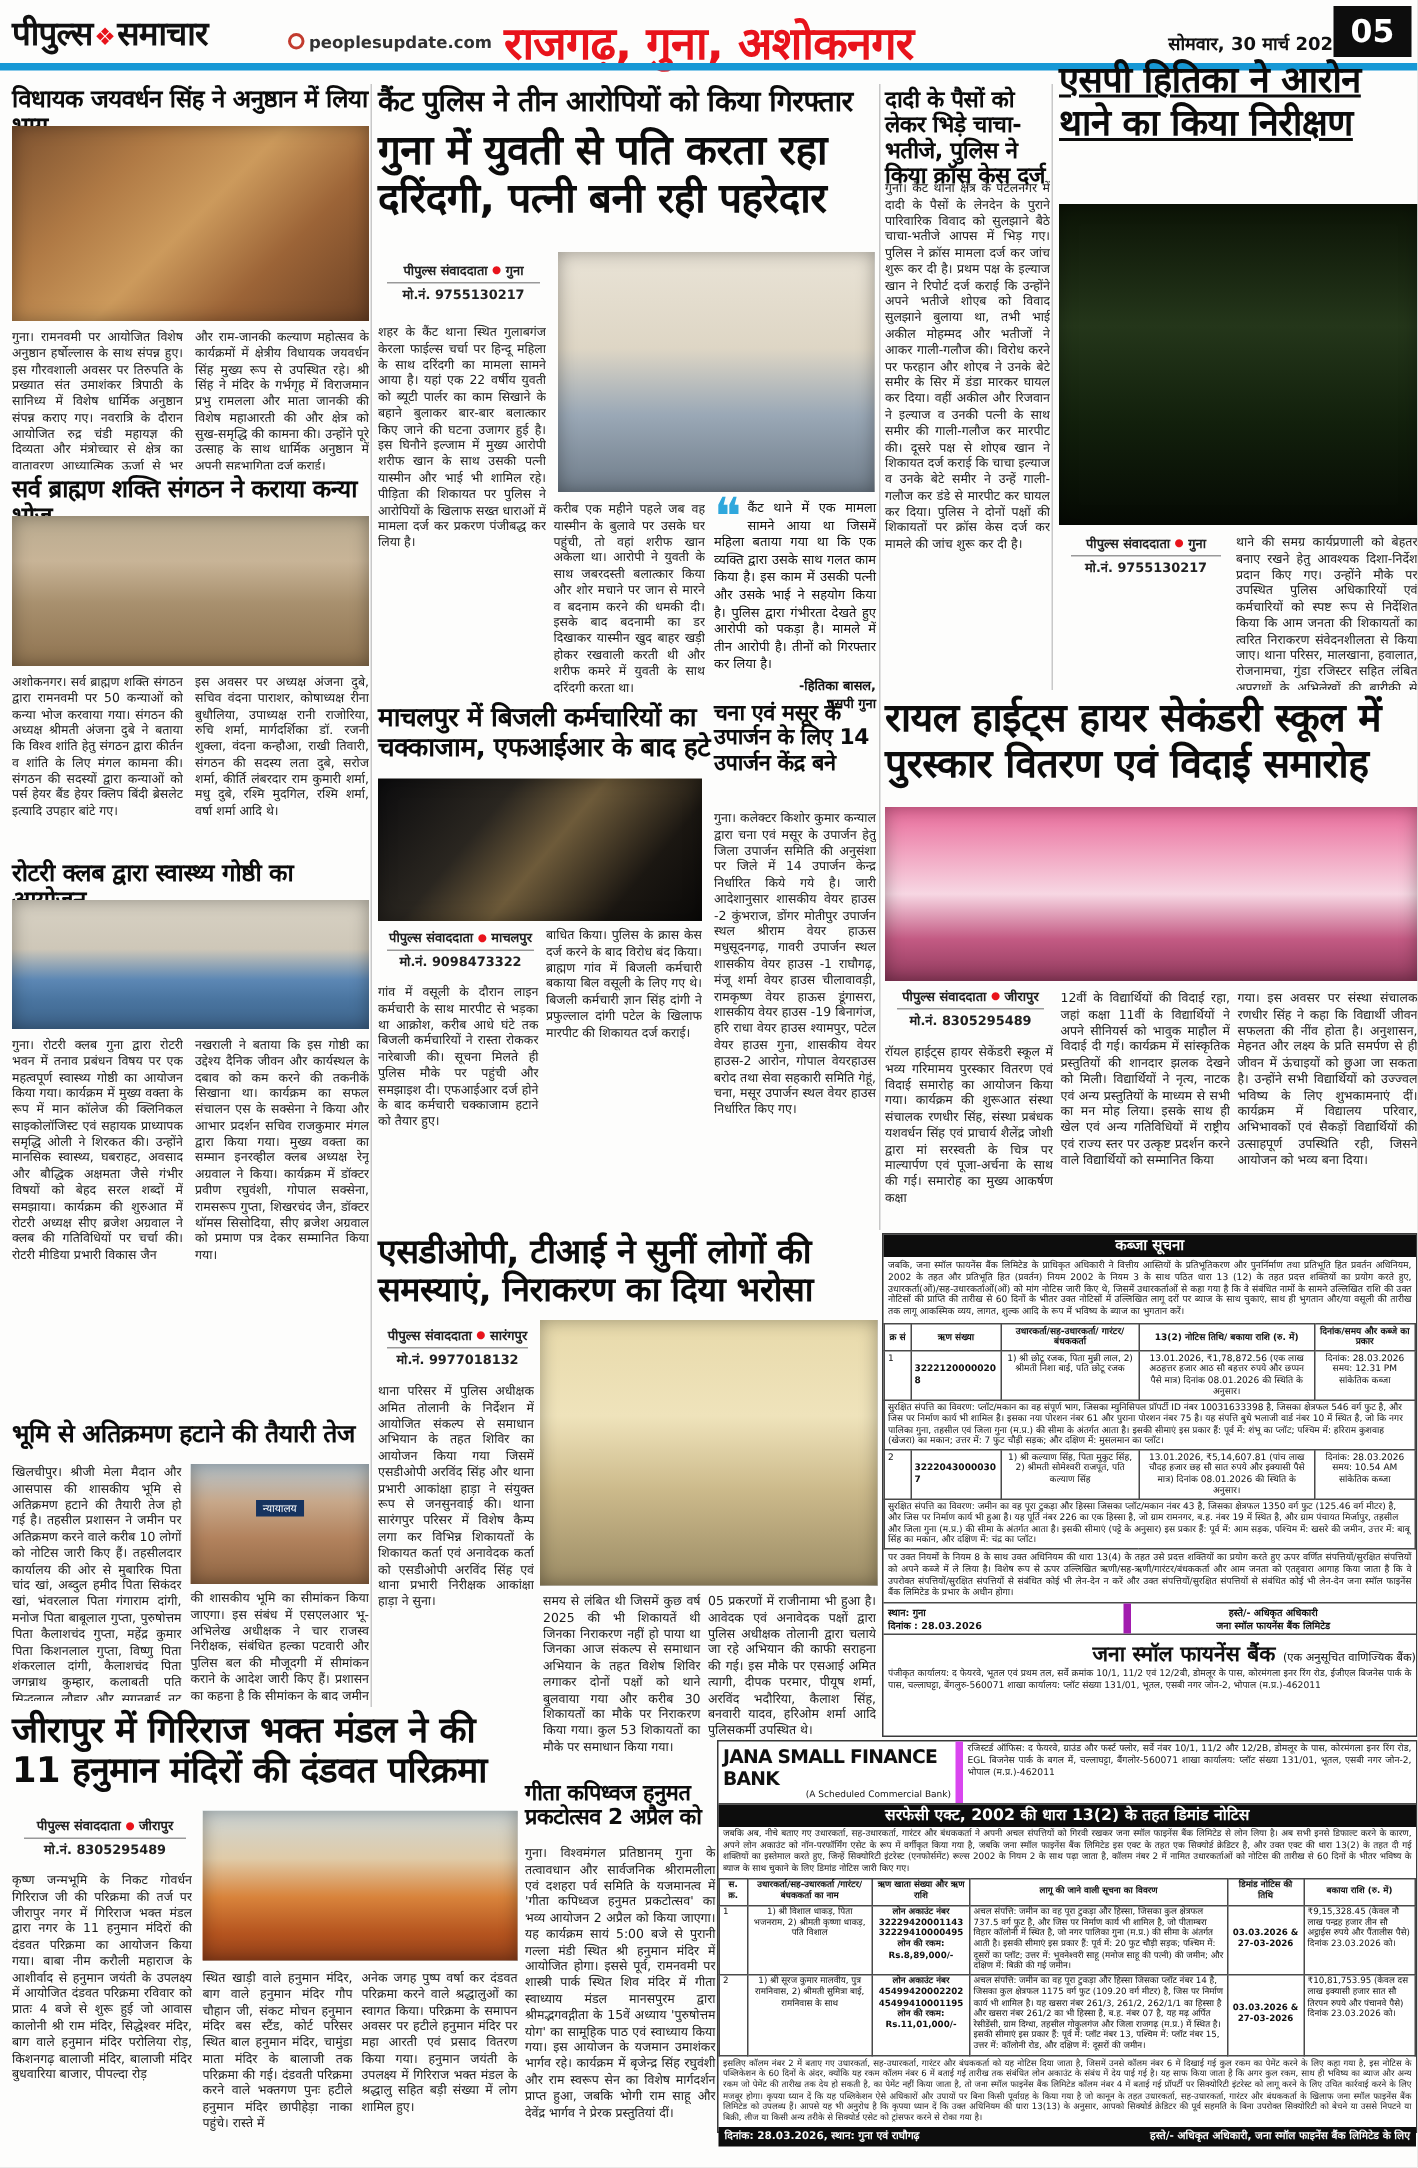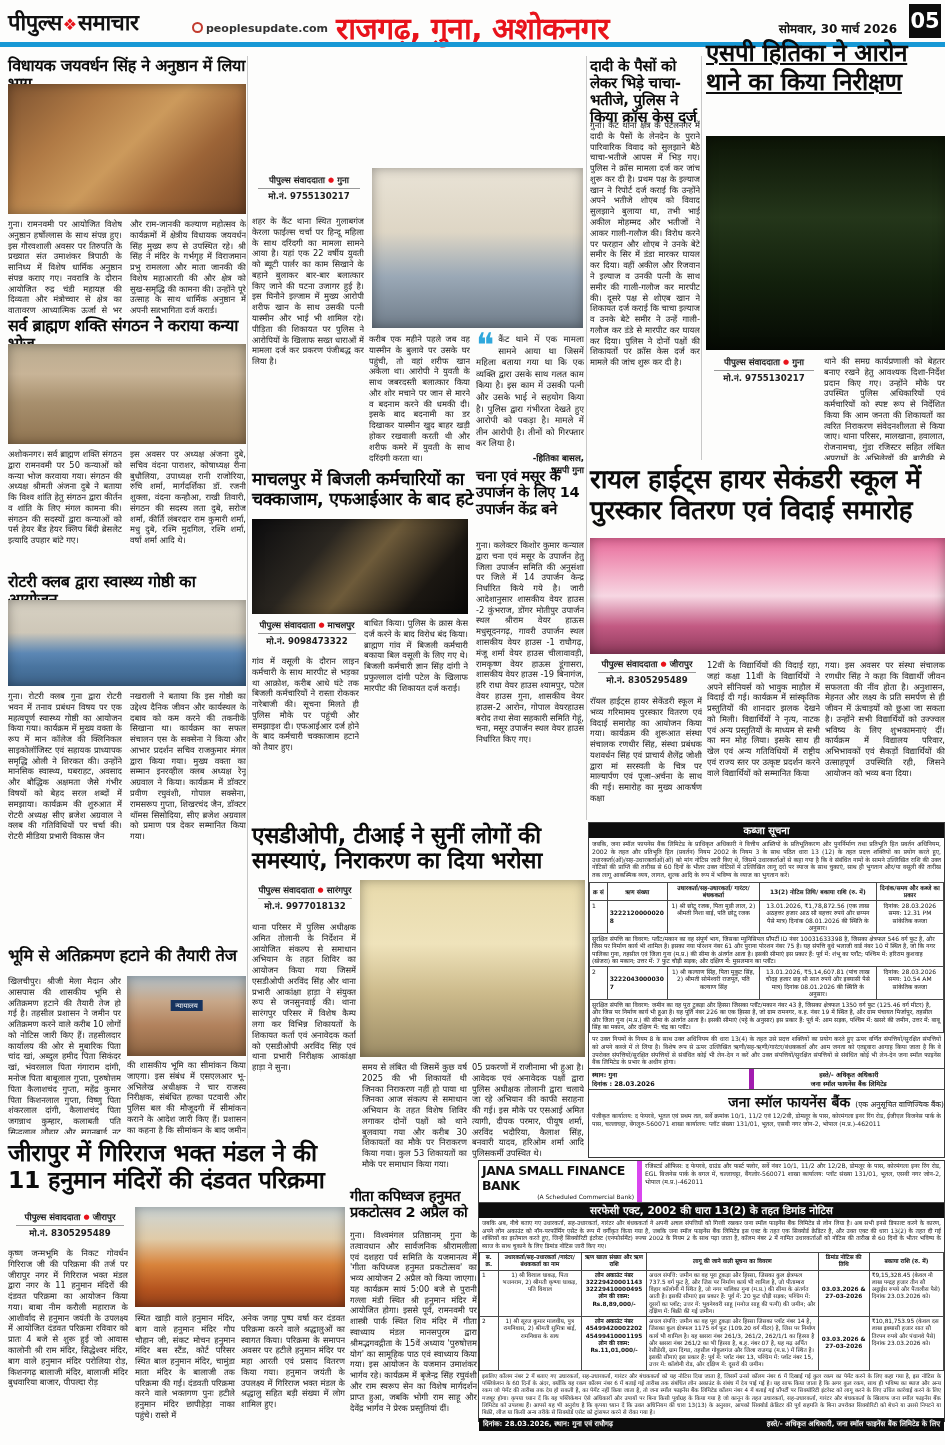--- a/index.html
+++ b/index.html
@@ -32,21 +32,21 @@
 <div class="page">
 
   <div class="abs" style="left:8px;top:6px;height:34px;">
     <span style="font-size:22px;font-weight:bold;letter-spacing:-0.5px;">पीपुल्स</span><span style="color:#e8131b;font-size:16px;margin:0 1px;">❖</span><span style="font-size:22px;font-weight:bold;letter-spacing:-0.5px;">समाचार</span>
   </div>
   <div class="abs" style="left:192px;top:22px;font-size:11px;font-weight:bold;color:#333;">
     <span class="circle-icon"></span><span>peoplesupdate.com</span>
   </div>
   <div class="abs" style="left:50%;transform:translateX(-50%);top:7px;font-size:30px;font-weight:bold;color:#e8131b;letter-spacing:-0.5px;white-space:nowrap;">राजगढ़, गुना, अशोकनगर</div>
   <div class="abs" style="right:48px;top:20px;font-size:12px;font-weight:bold;white-space:nowrap;margin-left:25px;">सोमवार, 30 मार्च 2026</div>
-  <div class="abs" style="right:4px;top:4px;width:32px;height:34px;background:#0d0d0d;color:#fff;font-size:21px;font-weight:bold;text-align:center;line-height:34px;">05</div>
+  <div class="abs" style="right:4px;top:4px;width:52px;height:34px;background:#0d0d0d;color:#fff;font-size:21px;font-weight:bold;text-align:center;line-height:34px;">05</div>
   <div class="abs" style="left:0;top:42px;width:945px;height:5px;background:#1798d5;"></div>
 
   <div class="vline" style="left:247px;top:56px;height:1082px;"></div>
   <div class="vline" style="left:586px;top:56px;height:764px;"></div>
   <div class="vline" style="left:701px;top:56px;height:404px;"></div>
 
   <div class="hl" style="left:8px;top:57px;width:238px;font-size:16px;">विधायक जयवर्धन सिंह ने अनुष्ठान में लिया भाग</div>
   <div class="photo" style="left:8px;top:84px;width:238px;height:130px;background:linear-gradient(135deg,#7d5230 0%,#b07a45 28%,#cc9a5c 50%,#9c6437 72%,#6d4225 100%),radial-gradient(circle at 25% 60%,#c0392b 0 9%,transparent 10%);"></div>
   <div class="bt" style="left:8px;top:219px;width:114px;height:94px;">गुना। रामनवमी पर आयोजित विशेष अनुष्ठान हर्षोल्लास के साथ संपन्न हुए। इस गौरवशाली अवसर पर तिरुपति के प्रख्यात संत उमाशंकर त्रिपाठी के सानिध्य में विशेष धार्मिक अनुष्ठान संपन्न कराए गए। नवरात्रि के दौरान आयोजित रुद्र चंडी महायज्ञ की दिव्यता और मंत्रोच्चार से क्षेत्र का वातावरण आध्यात्मिक ऊर्जा से भर उठा। महोत्सव के विशेष सत्र</div>
   <div class="bt" style="left:130px;top:219px;width:116px;height:94px;">और राम-जानकी कल्याण महोत्सव के कार्यक्रमों में क्षेत्रीय विधायक जयवर्धन सिंह मुख्य रूप से उपस्थित रहे। श्री सिंह ने मंदिर के गर्भगृह में विराजमान प्रभु रामलला और माता जानकी की विशेष महाआरती की और क्षेत्र को सुख-समृद्धि की कामना की। उन्होंने पूरे उत्साह के साथ धार्मिक अनुष्ठान में अपनी सहभागिता दर्ज कराई।</div>
@@ -72,20 +72,22 @@
   <div class="byline" style="left:10px;top:1211px;width:120px;">
     <span>पीपुल्स संवाददाता</span> <span class="dot">●</span> <span>जीरापुर</span>
     <div class="rule"></div>
     <span>मो.नं. 8305295489</span>
   </div>
   <div class="photo" style="left:135px;top:1207px;width:210px;height:100px;background:linear-gradient(180deg,#ccd6d8 0%,#e0cba8 32%,#d8833b 58%,#b5541f 82%,#93401a 100%),radial-gradient(circle at 30% 55%,rgba(240,240,240,.8) 0 8%,transparent 9%);"></div>
   <div class="bt" style="left:8px;top:1248px;width:120px;height:192px;">कृष्ण जन्मभूमि के निकट गोवर्धन गिरिराज जी की परिक्रमा की तर्ज पर जीरापुर नगर में गिरिराज भक्त मंडल द्वारा नगर के 11 हनुमान मंदिरों की दंडवत परिक्रमा का आयोजन किया गया। बाबा नीम करौली महाराज के आशीर्वाद से हनुमान जयंती के उपलक्ष्य में आयोजित दंडवत परिक्रमा रविवार को प्रातः 4 बजे से शुरू हुई जो आवास कालोनी श्री राम मंदिर, सिद्धेश्वर मंदिर, बाग वाले हनुमान मंदिर परोलिया रोड़, किशनगढ़ बालाजी मंदिर, बालाजी मंदिर बुधवारिया बाजार, पीपल्दा रोड़</div>
   <div class="bt" style="left:135px;top:1313px;width:100px;height:127px;">स्थित खाड़ी वाले हनुमान मंदिर, बाग वाले हनुमान मंदिर गौप चौहान जी, संकट मोचन हनुमान मंदिर बस स्टैंड, कोर्ट परिसर स्थित बाल हनुमान मंदिर, चामुंडा माता मंदिर के बालाजी तक परिक्रमा की गई। दंडवती परिक्रमा करने वाले भक्तगण पुनः हटीले हनुमान मंदिर छापीहेड़ा नाका पहुंचे। रास्ते में</div>
   <div class="bt" style="left:241px;top:1313px;width:104px;height:127px;">अनेक जगह पुष्प वर्षा कर दंडवत परिक्रमा करने वाले श्रद्धालुओं का स्वागत किया। परिक्रमा के समापन अवसर पर हटीले हनुमान मंदिर पर महा आरती एवं प्रसाद वितरण किया गया। हनुमान जयंती के उपलक्ष्य में गिरिराज भक्त मंडल के श्रद्धालु सहित बड़ी संख्या में लोग शामिल हुए।</div>
 
+  <div class="hl" style="left:252px;top:58px;width:330px;font-size:19px;">कैंट पुलिस ने तीन आरोपियों को किया गिरफ्तार</div>
+  <div class="hl" style="left:252px;top:85px;width:333px;font-size:27px;line-height:1.18;">गुना में युवती से पति करता रहा दरिंदगी, पत्नी बनी रही पहरेदार</div>
   <div class="byline" style="left:252px;top:174px;width:114px;">
     <span>पीपुल्स संवाददाता</span> <span class="dot">●</span> <span>गुना</span>
     <div class="rule"></div>
     <span>मो.नं. 9755130217</span>
   </div>
   <div class="photo" style="left:372px;top:168px;width:211px;height:160px;background:linear-gradient(180deg,#e9e3d6 0%,#ded6c5 40%,#9aa8b6 68%,#707d8a 100%),radial-gradient(circle at 20% 40%,rgba(80,100,140,.5) 0 10%,transparent 11%);"></div>
   <div class="bt" style="left:252px;top:216px;width:112px;height:250px;">शहर के कैंट थाना स्थित गुलाबगंज केरला फाईल्स चर्चा पर हिन्दू महिला के साथ दरिंदगी का मामला सामने आया है। यहां एक 22 वर्षीय युवती को ब्यूटी पार्लर का काम सिखाने के बहाने बुलाकर बार-बार बलात्कार किए जाने की घटना उजागर हुई है। इस घिनौने इल्जाम में मुख्य आरोपी शरीफ खान के साथ उसकी पत्नी यास्मीन और भाई भी शामिल रहे। पीड़िता की शिकायत पर पुलिस ने आरोपियों के खिलाफ सख्त धाराओं में मामला दर्ज कर प्रकरण पंजीबद्ध कर लिया है।</div>
   <div class="bt" style="left:369px;top:334px;width:101px;height:132px;">करीब एक महीने पहले जब वह यास्मीन के बुलावे पर उसके घर पहुंची, तो वहां शरीफ खान अकेला था। आरोपी ने युवती के साथ जबरदस्ती बलात्कार किया और शोर मचाने पर जान से मारने व बदनाम करने की धमकी दी। इसके बाद बदनामी का डर दिखाकर यास्मीन खुद बाहर खड़ी होकर रखवाली करती थी और शरीफ कमरे में युवती के साथ दरिंदगी करता था।</div>
   <div class="quotebox" style="left:476px;top:334px;width:108px;height:132px;">
     <span class="qmark">❝</span>

